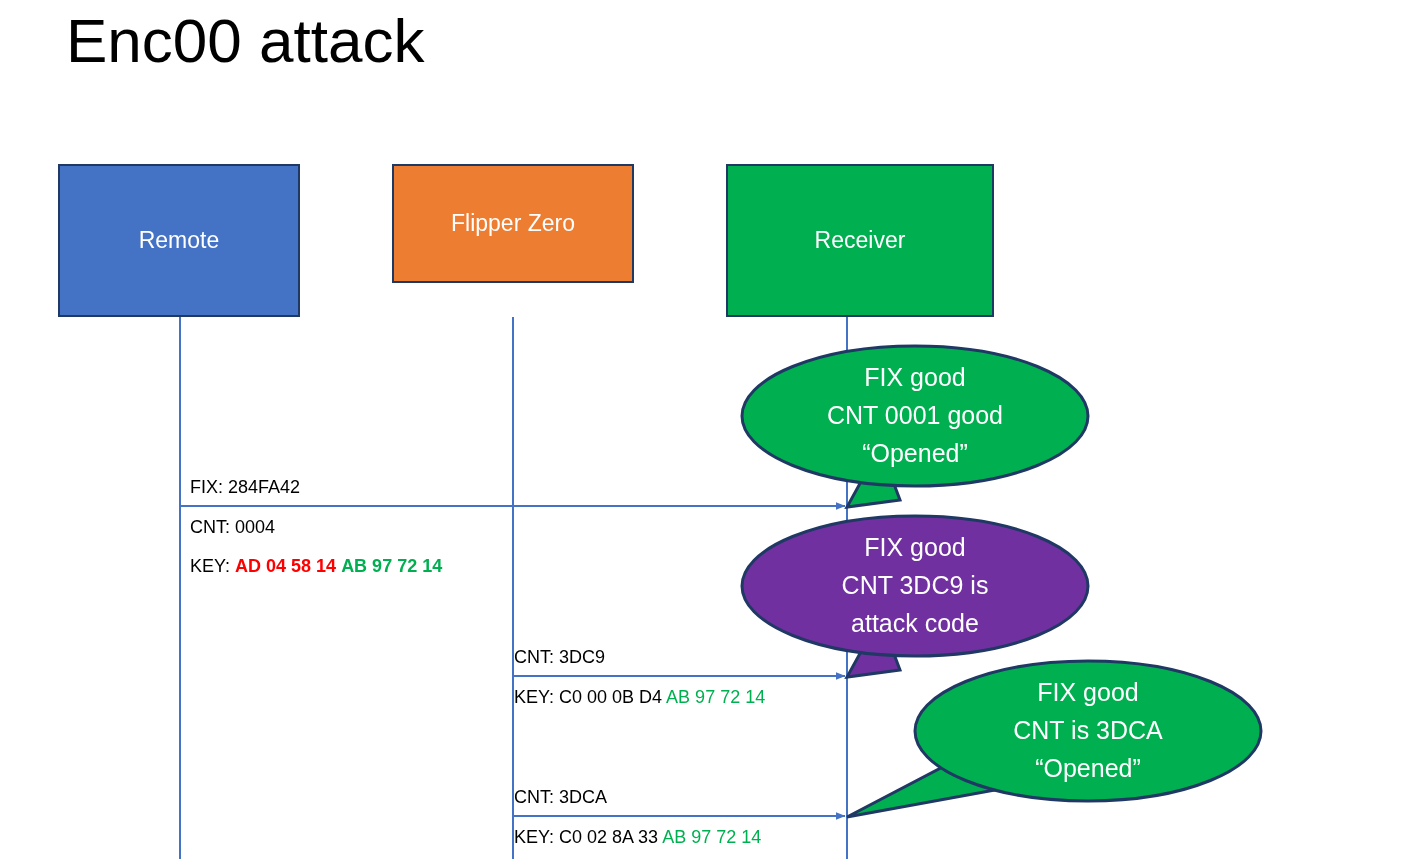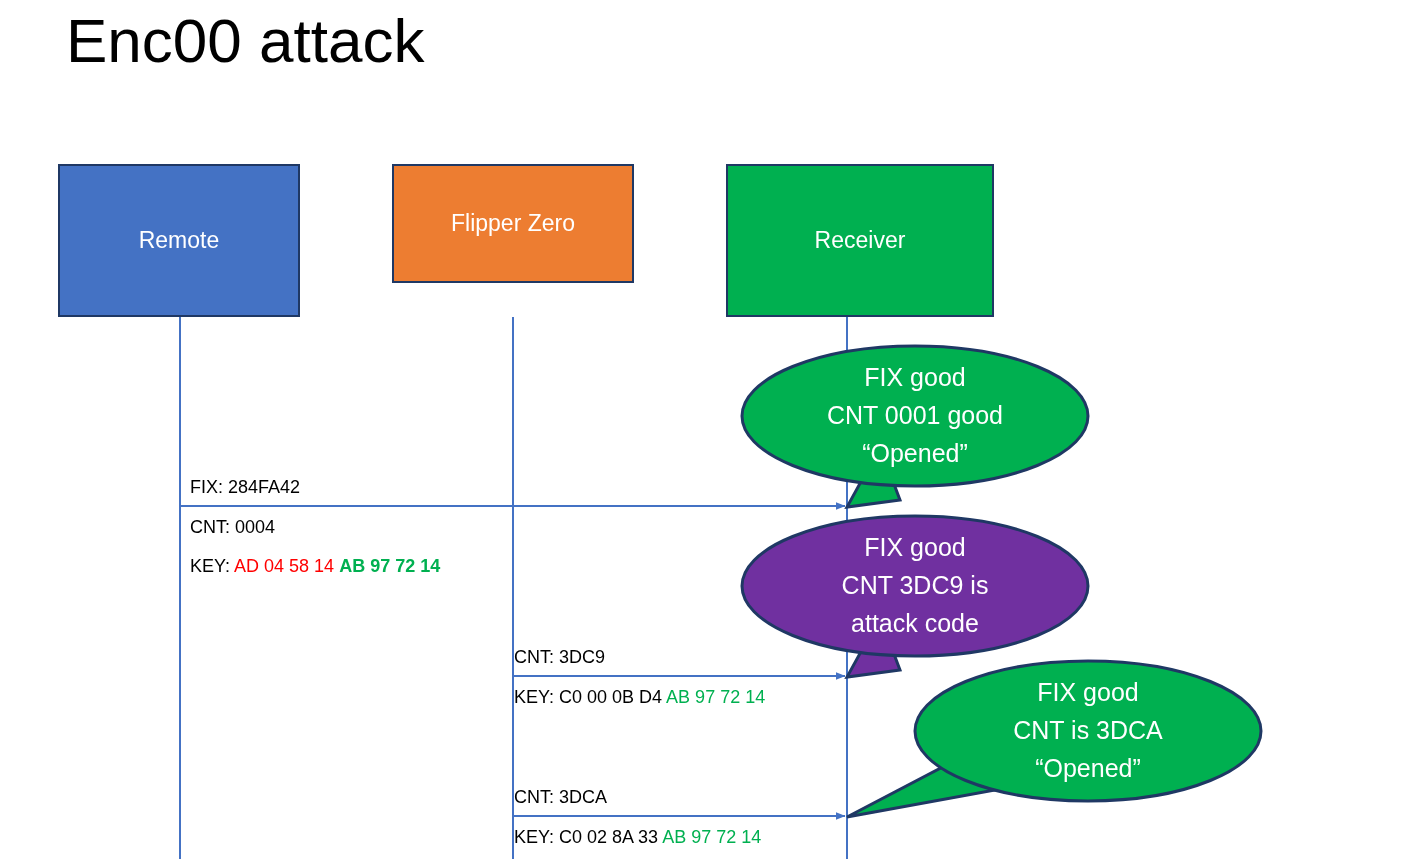--- a/index.html
+++ b/index.html
@@ -58,21 +58,21 @@
   }
 
   
   .msg {
     position: absolute;
     font-size: 18px;
     line-height: 39px;
     color: #000000;
     white-space: nowrap;
   }
-  .k-red   { color: #FF0000; font-weight: normal; }
+  .k-red   { color: #FF0000; font-weight: bold; }
   .k-green { color: #00B050; }
   .k-green-b { color: #00B050; font-weight: bold; }
 
   
   .bubble-text {
     position: absolute;
     color: #ffffff;
     font-size: 25px;
     line-height: 38px;
     text-align: center;

